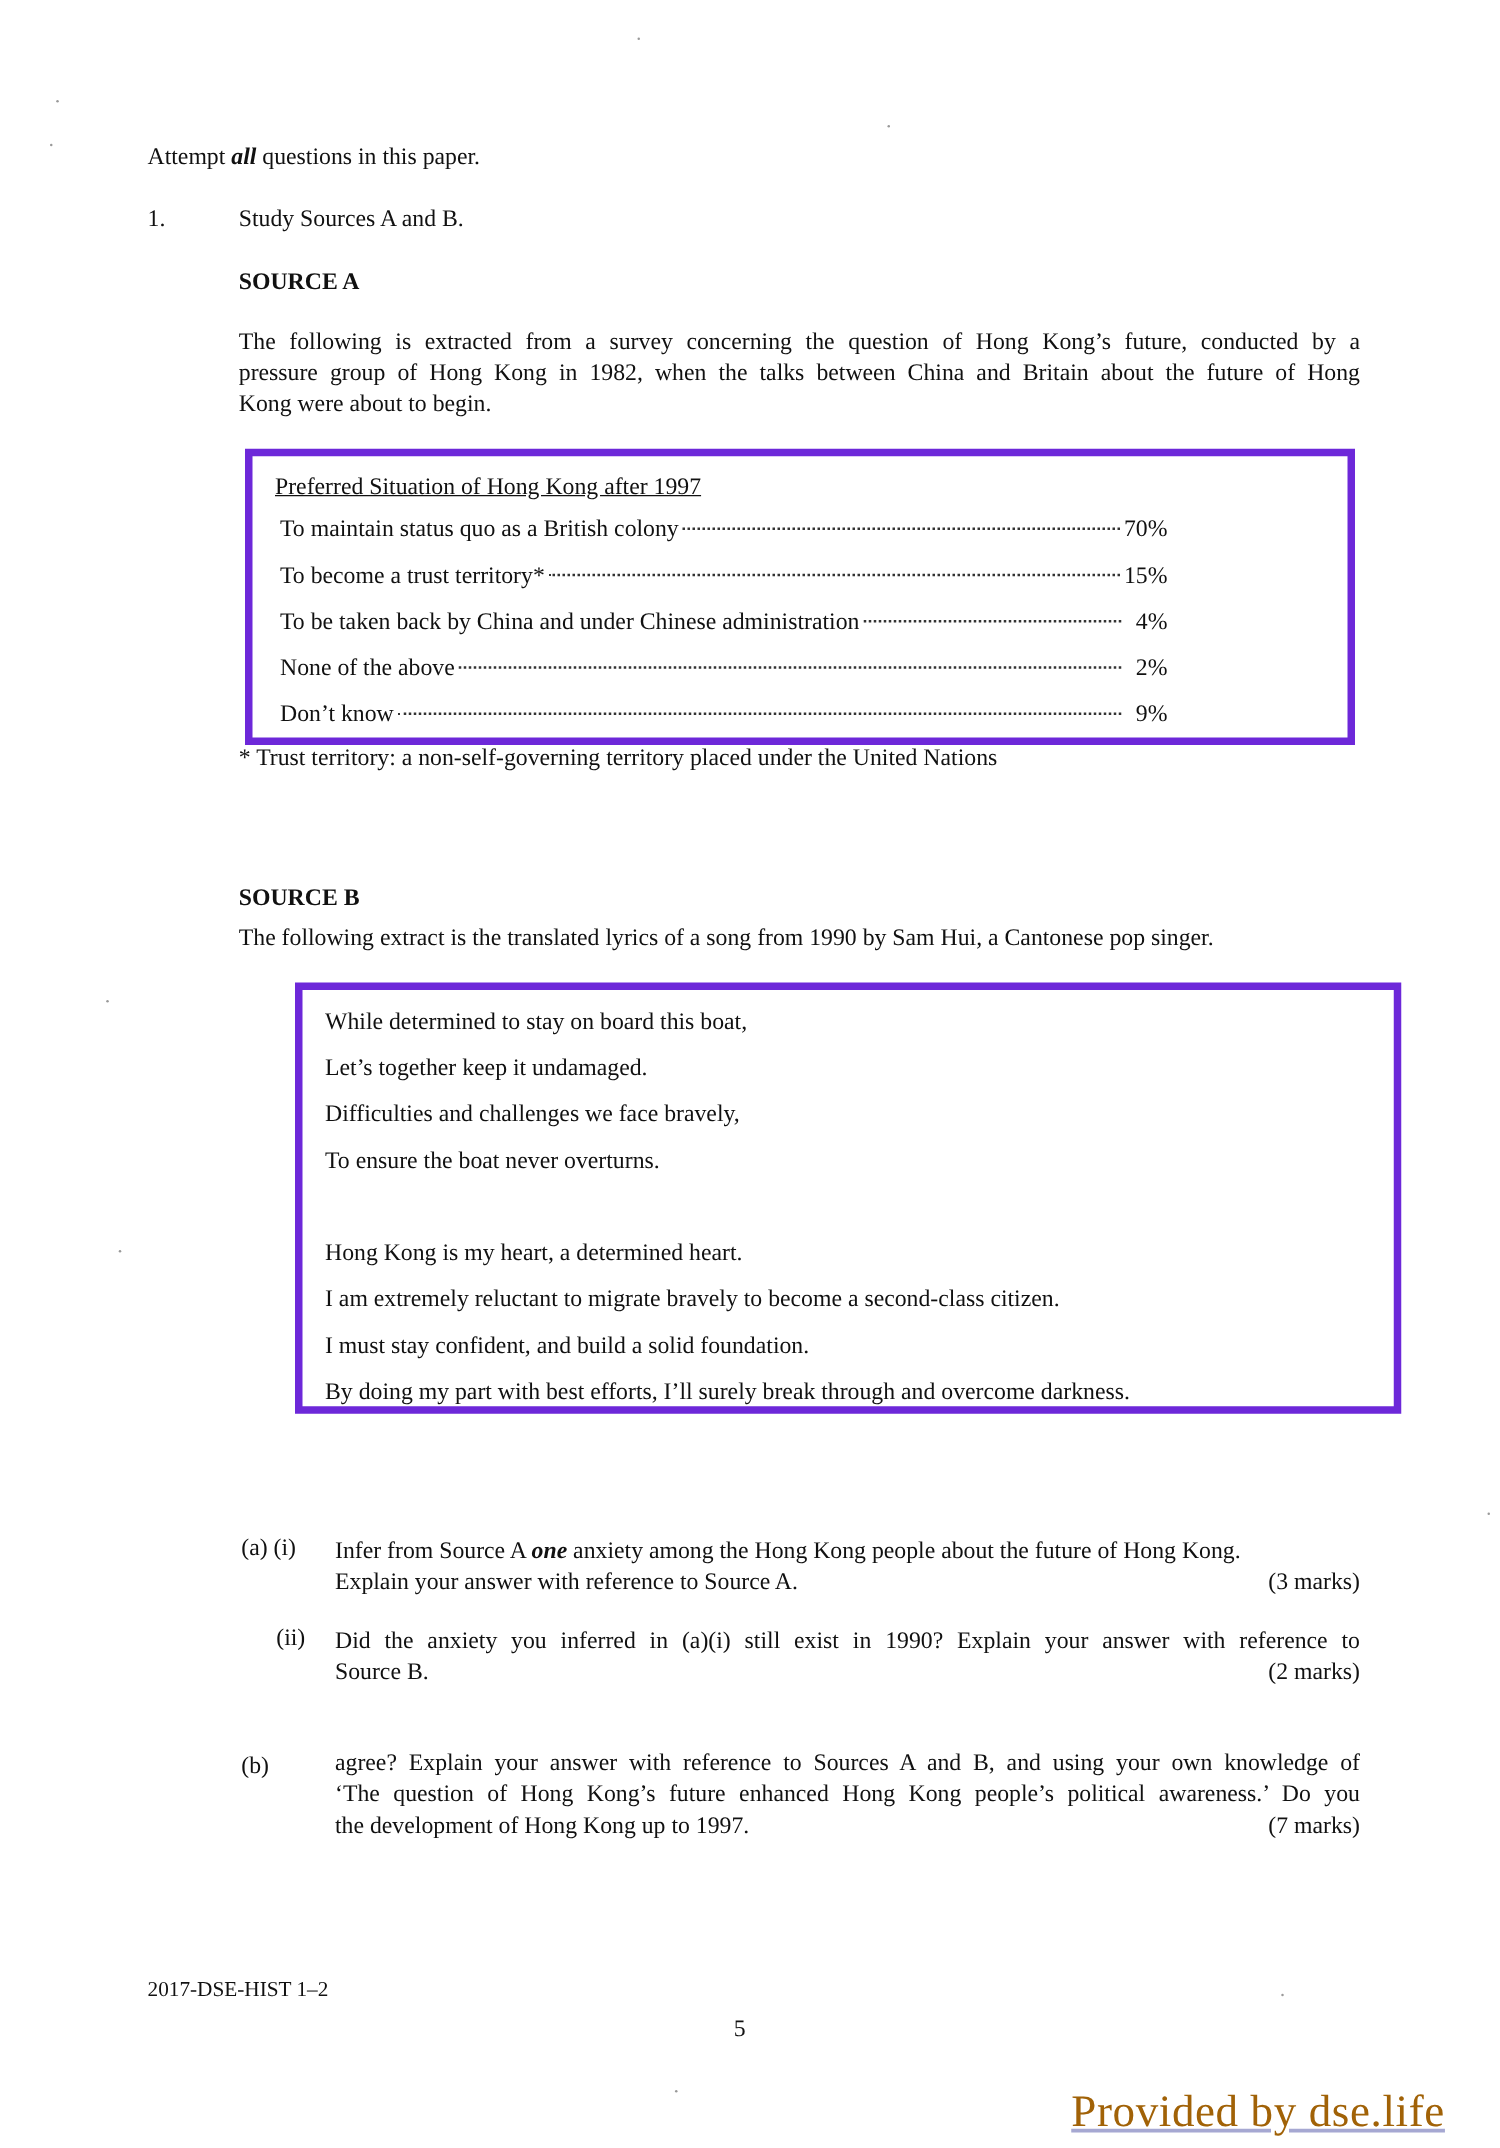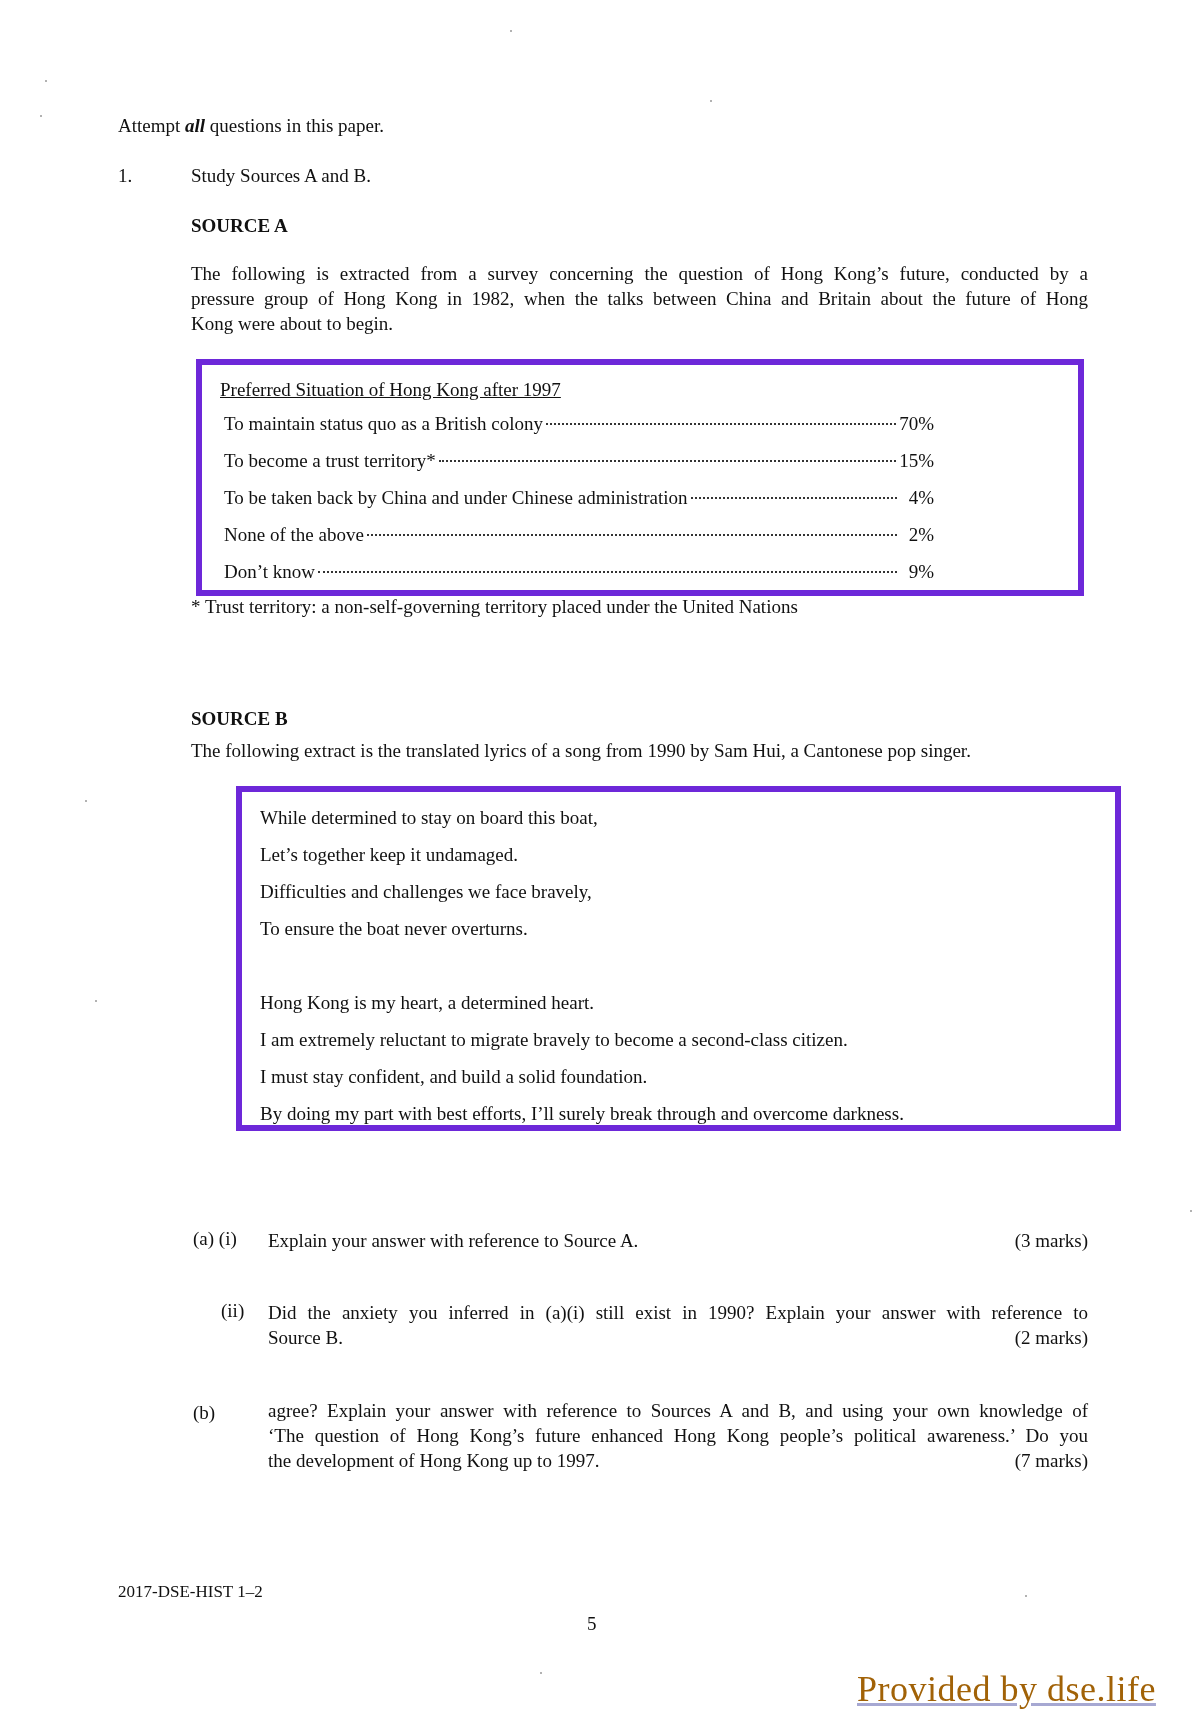--- a/index.html
+++ b/index.html
@@ -77,20 +77,21 @@
   <div class="lyric" style="top:89px;">Difficulties and challenges we face bravely,</div>
   <div class="lyric" style="top:126px;">To ensure the boat never overturns.</div>
   <div class="lyric" style="top:200px;">Hong Kong is my heart, a determined heart.</div>
   <div class="lyric" style="top:237px;">I am extremely reluctant to migrate bravely to become a second-class citizen.</div>
   <div class="lyric" style="top:274px;">I must stay confident, and build a solid foundation.</div>
   <div class="lyric" style="top:311px;">By doing my part with best efforts, I’ll surely break through and overcome darkness.</div>
 </div>
 
 <div class="abs" style="left:193px; top:1228px;">(a) (i)</div>
 <div class="qtext" style="top:1228px;">
+  <span class="qline"><span>Infer from Source A </span><b><i>one</i></b><span> anxiety among the Hong Kong people about the future of Hong Kong.</span></span>
   <span class="qline"><span>Explain your answer with reference to Source A.</span><span class="marks">(3 marks)</span></span>
 </div>
 
 <div class="abs" style="left:221px; top:1300px;">(ii)</div>
 <div class="qtext" style="top:1300px;">
   <span class="qline" style="text-align:justify; text-align-last:justify;">Did the anxiety you inferred in (a)(i) still exist in 1990? Explain your answer with reference to</span>
   <span class="qline"><span>Source B.</span><span class="marks">(2 marks)</span></span>
 </div>
 
 <div class="abs" style="left:193px; top:1402px;">(b)</div>

